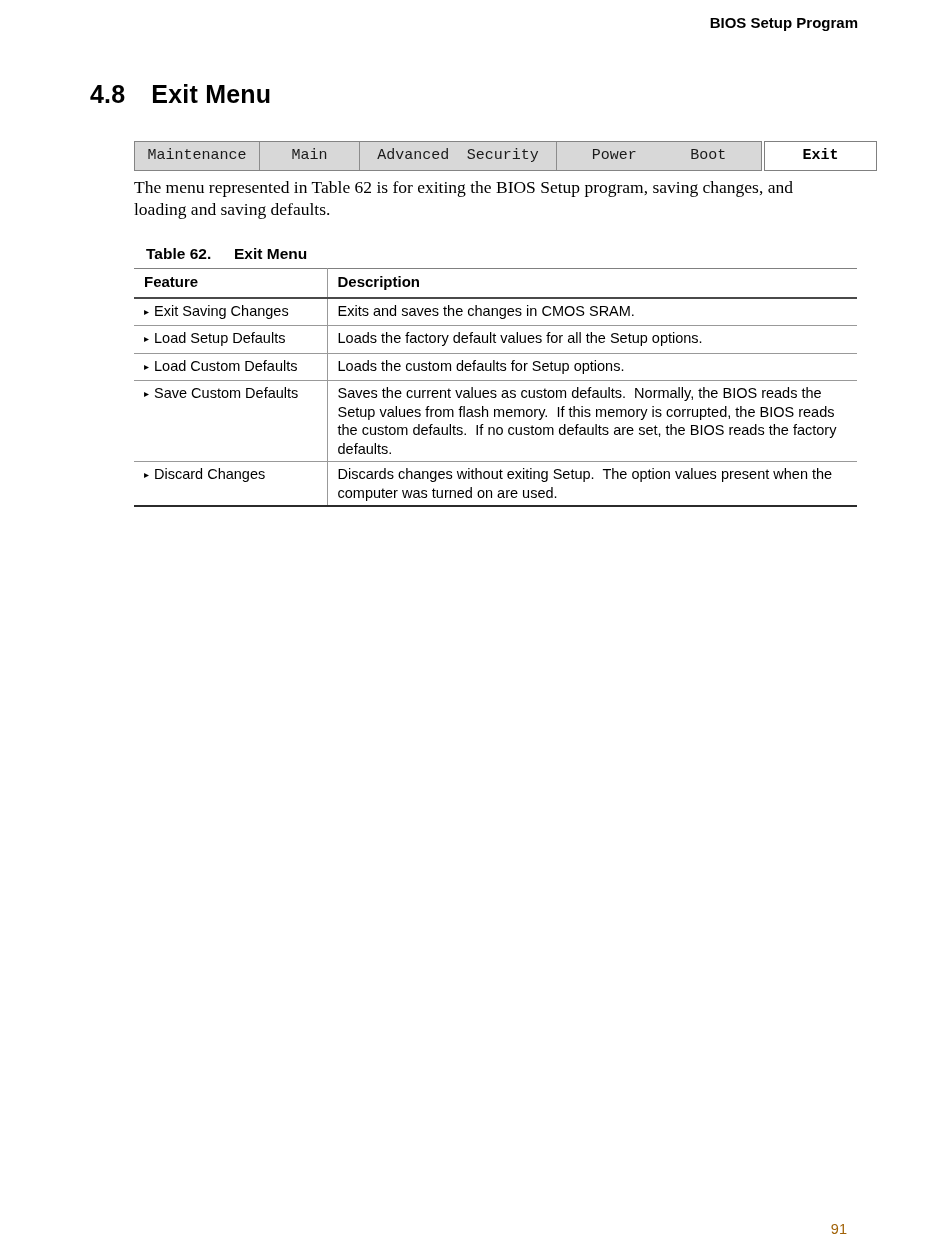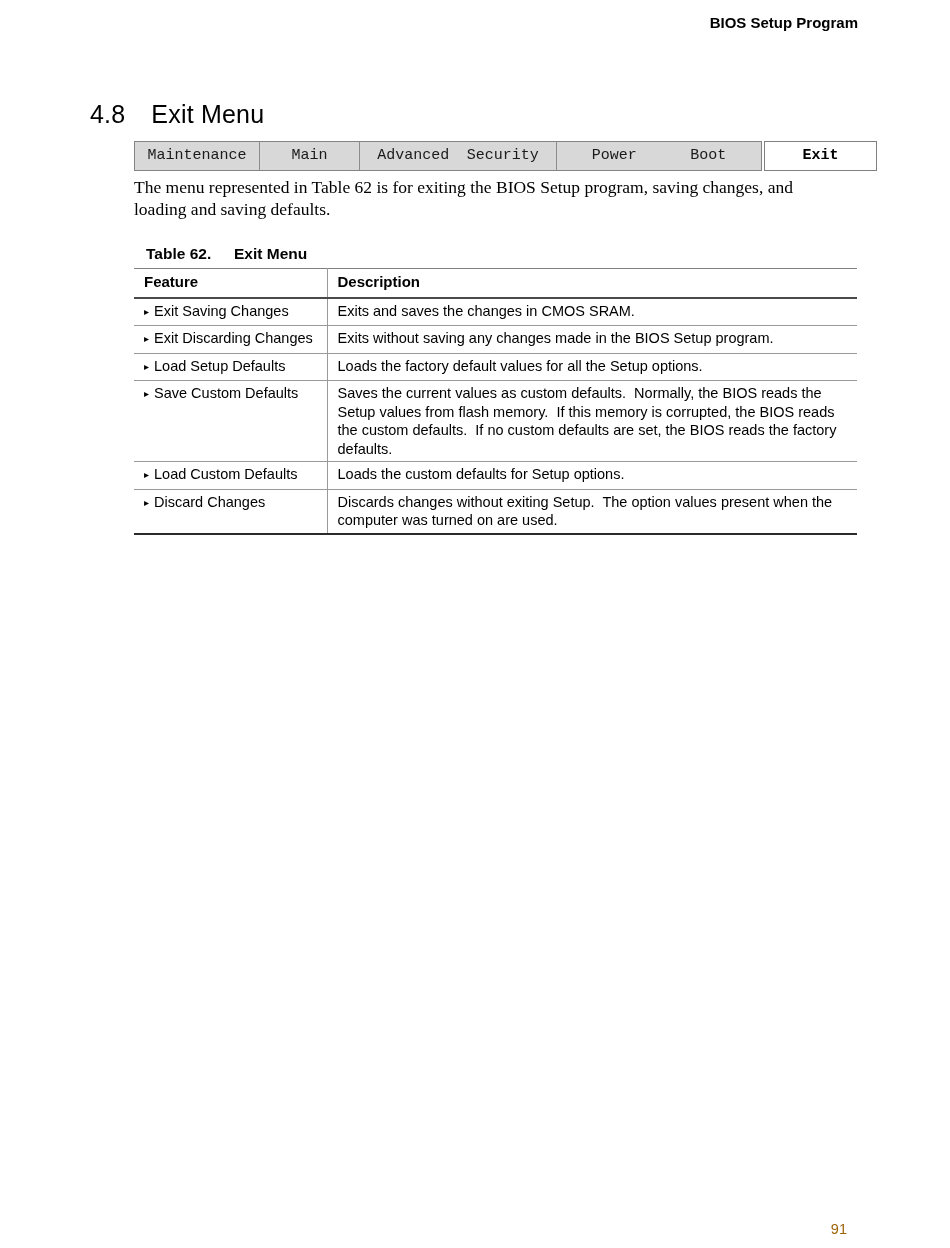--- a/index.html
+++ b/index.html
@@ -18,24 +18,24 @@
     position: absolute;
     top: 14px;
     right: 92px;
     font-size: 15px;
     font-weight: bold;
     color: #000;
   }
 
   .section-heading {
     position: absolute;
-    top: 100px;
+    top: 80px;
     left: 90px;
     font-size: 25px;
-    font-weight: normal;
+    font-weight: bold;
     letter-spacing: 0.2px;
   }
   .section-heading .sec-num { display: inline-block; margin-right: 26px; }
 
   
   .menu-bar {
     position: absolute;
     top: 141px;
     left: 134px;
     width: 743px;
@@ -195,34 +195,30 @@
         <th class="feature">Feature</th>
         <th>Description</th>
       </tr>
     </thead>
     <tbody>
       <tr>
         <td class="feature"><span class="tri">▸</span><span>Exit Saving Changes</span></td>
         <td class="desc">Exits and saves the changes in CMOS SRAM.</td>
       </tr>
       <tr>
-        <td class="feature"><span class="tri">▸</span><span>Exit Discarding Changes</span></td>
-        <td class="desc">Exits without saving any changes made in the BIOS Setup program.</td>
-      </tr>
-      <tr>
         <td class="feature"><span class="tri">▸</span><span>Load Setup Defaults</span></td>
         <td class="desc">Loads the factory default values for all the Setup options.</td>
       </tr>
       <tr>
+        <td class="feature"><span class="tri">▸</span><span>Load Custom Defaults</span></td>
+        <td class="desc">Loads the custom defaults for Setup options.</td>
+      </tr>
+      <tr>
         <td class="feature"><span class="tri">▸</span><span>Save Custom Defaults</span></td>
         <td class="desc">Saves the current values as custom defaults.  Normally, the BIOS reads the Setup values from flash memory.  If this memory is corrupted, the BIOS reads the custom defaults.  If no custom defaults are set, the BIOS reads the factory defaults.</td>
-      </tr>
-      <tr>
-        <td class="feature"><span class="tri">▸</span><span>Load Custom Defaults</span></td>
-        <td class="desc">Loads the custom defaults for Setup options.</td>
       </tr>
       <tr class="last">
         <td class="feature"><span class="tri">▸</span><span>Discard Changes</span></td>
         <td class="desc">Discards changes without exiting Setup.  The option values present when the computer was turned on are used.</td>
       </tr>
     </tbody>
   </table>
 
   <div class="page-number">91</div>
 

